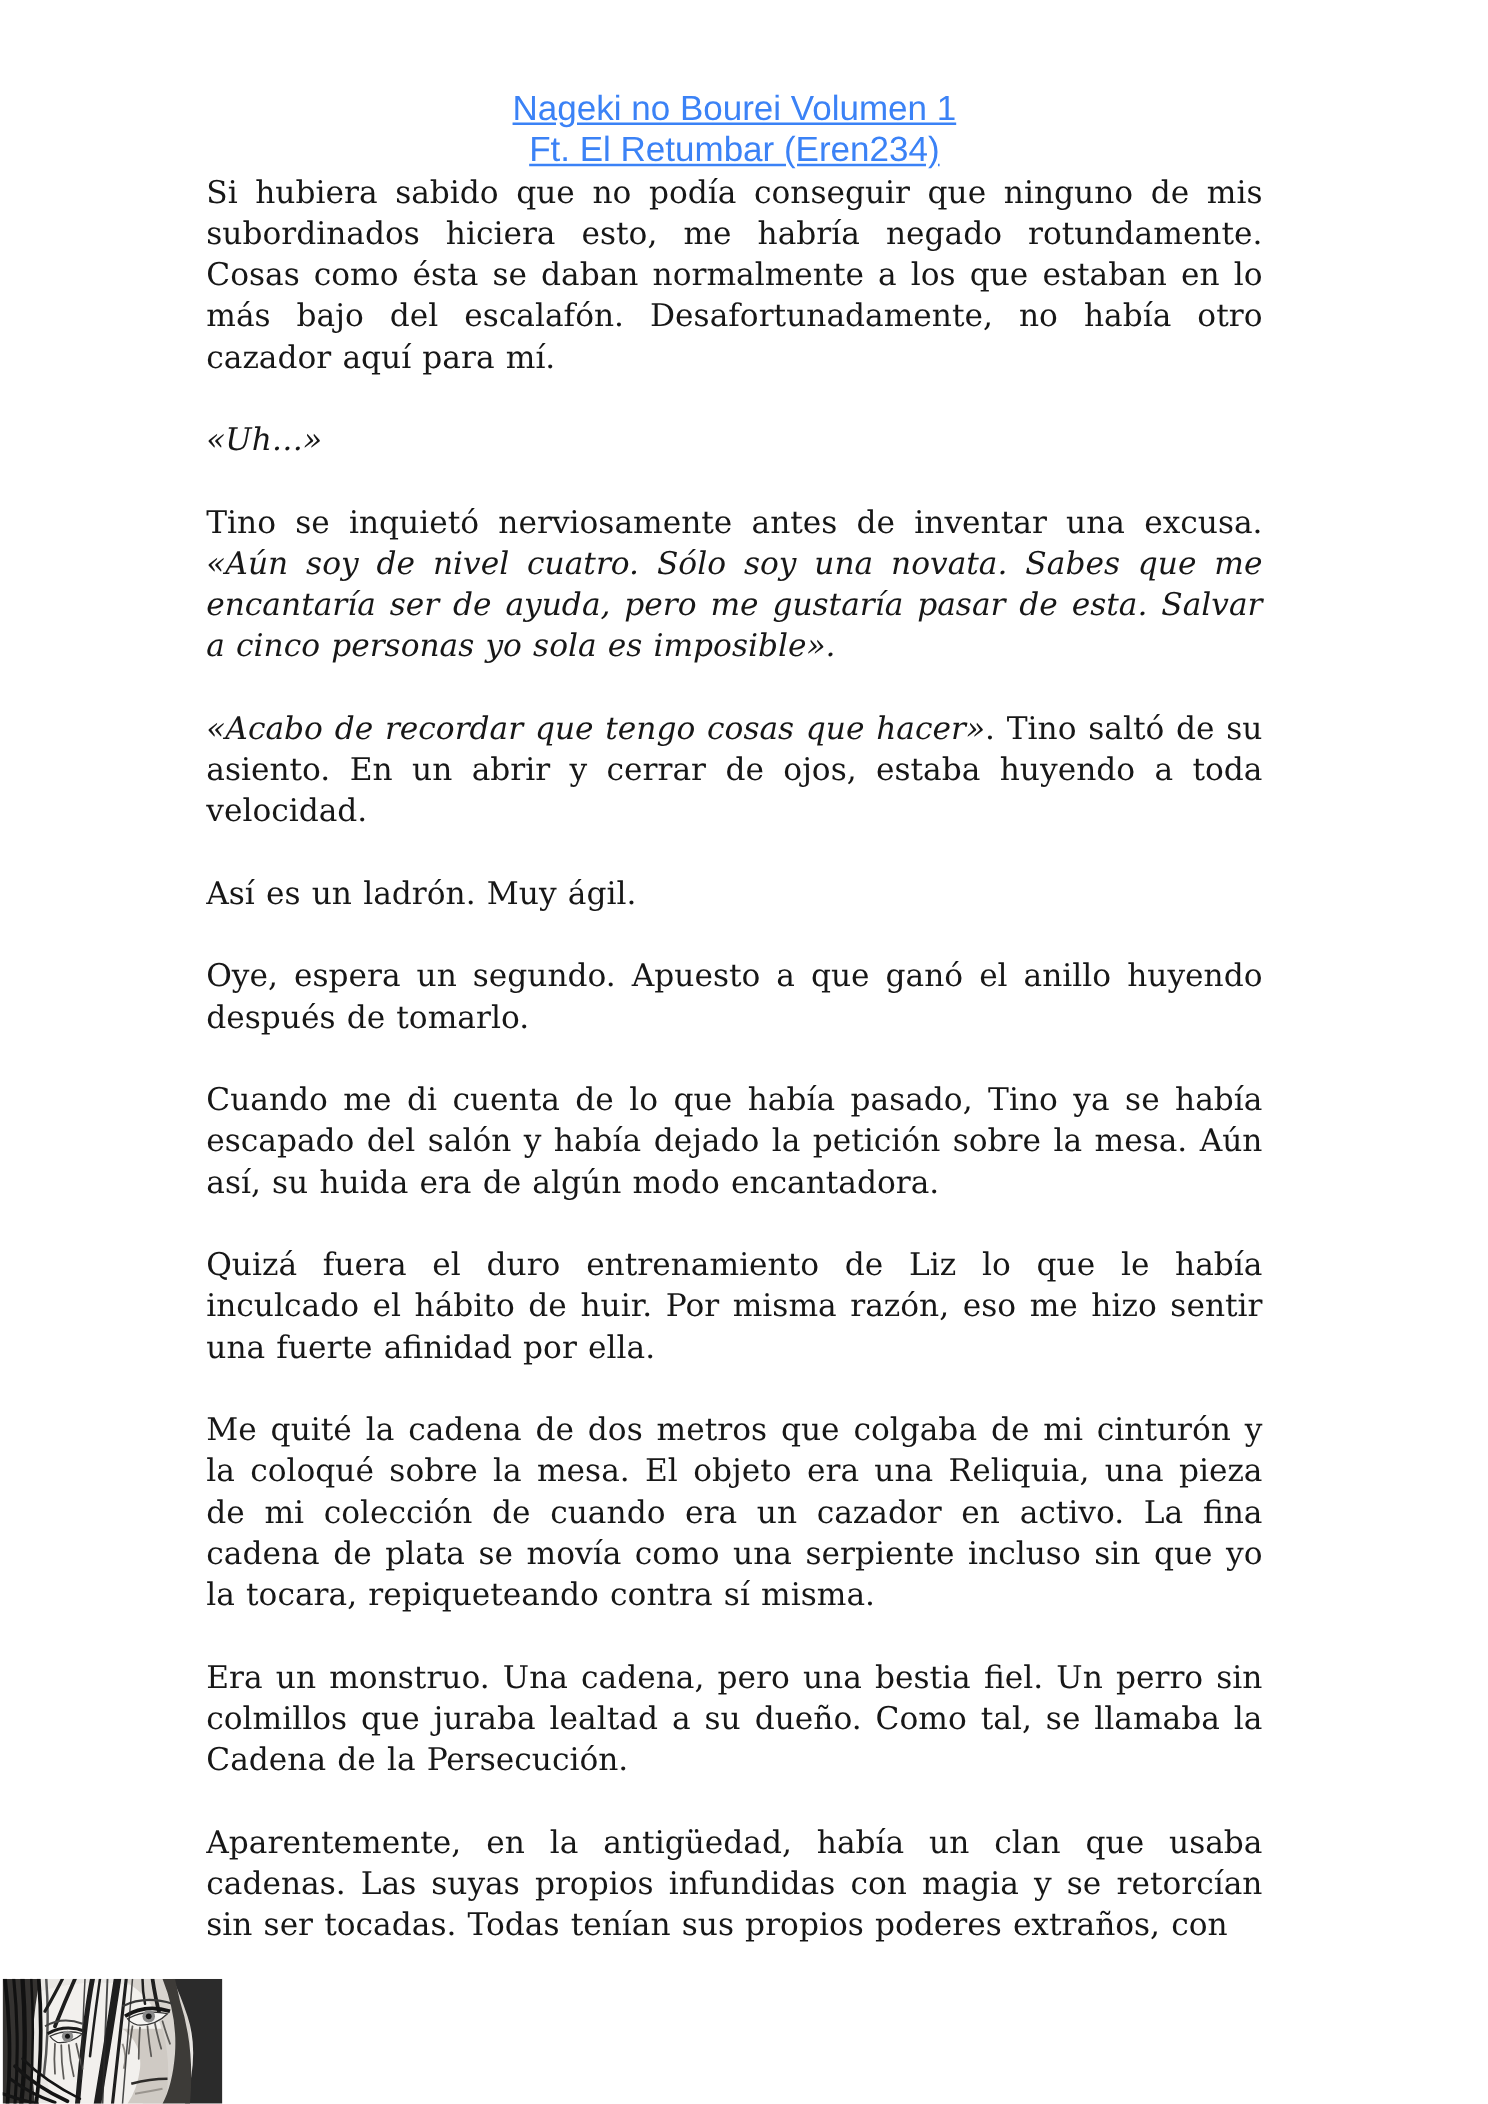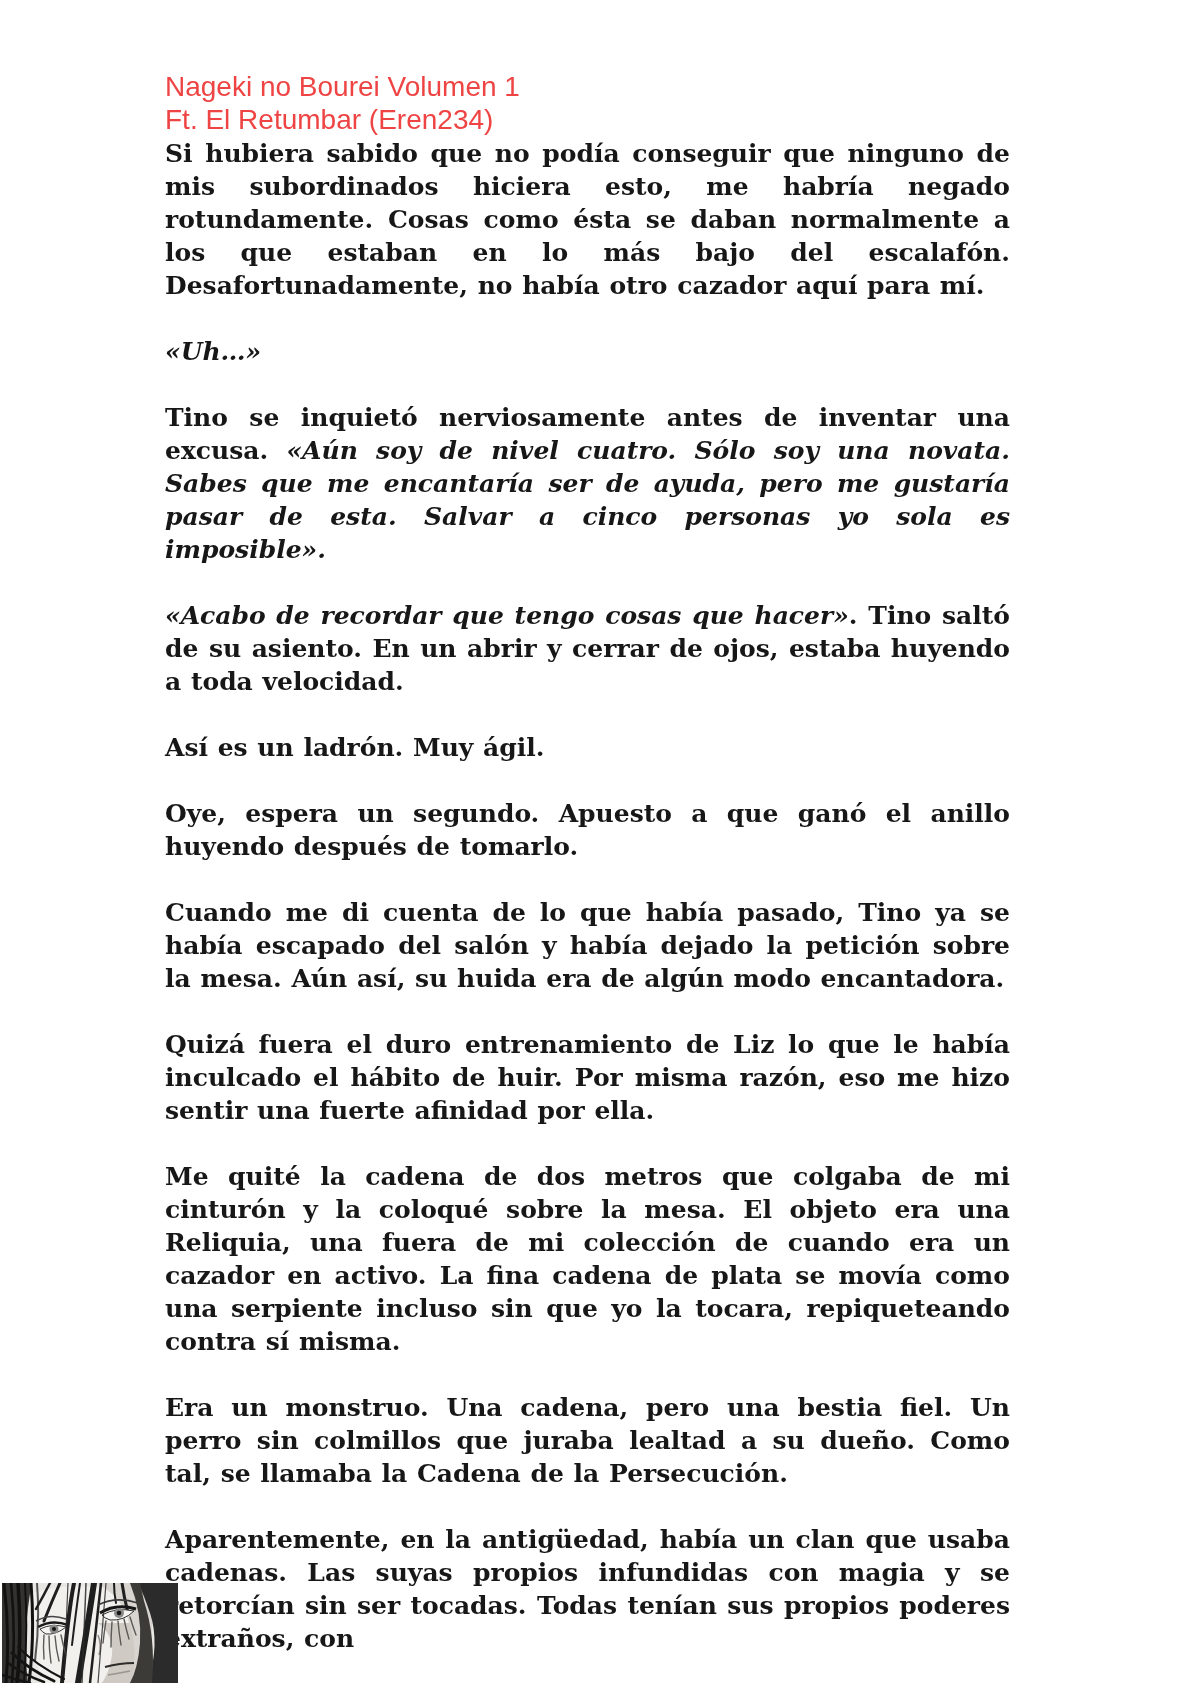--- a/index.html
+++ b/index.html
@@ -10,35 +10,37 @@
     overflow: hidden;
     font-family: "DejaVu Serif", "Liberation Serif", serif;
   }
   .page {
     position: absolute; inset: 0;
     background: #ffffff;
   }
   .doc-header {
     position: absolute;
     top: 70px; left: 165px; width: 845px;
+    text-align: center;
     font-family: "Liberation Sans", sans-serif;
     font-size: 28px;
     line-height: 33px;
-    color: #ef4444;
+    color: #3b82f6;
+    text-decoration: underline;
   }
   .doc-body {
     position: absolute;
     top: 137px; left: 165px; width: 845px;
     font-size: 25px;
     line-height: 33px;
     text-align: justify;
     color: #171717;
     word-spacing: 1px;
   }
-  .doc-body p { margin: 0 0 33px 0; font-weight: bold; }
+  .doc-body p { margin: 0 0 33px 0; }
   .doc-body .it { font-style: italic; }
   .corner-figure {
     position: absolute;
     left: 2px; top: 1583px;
     width: 176px; height: 100px;
     margin: 0; padding: 0;
     overflow: hidden;
   }
   .corner-figure svg { display: block; }
 </style>
@@ -54,21 +56,21 @@
 
   <main class="doc-body">
       <p><span>Si hubiera sabido que no podía conseguir que ninguno de mis subordinados hiciera esto, me habría negado rotundamente. Cosas como ésta se daban normalmente a los que estaban en lo más bajo del escalafón. Desafortunadamente, no había otro cazador aquí para mí.</span></p>
       <p><span class="it">«Uh…»</span></p>
       <p><span>Tino se inquietó nerviosamente antes de inventar una excusa. </span><span class="it">«Aún soy de nivel cuatro. Sólo soy una novata. Sabes que me encantaría ser de ayuda, pero me gustaría pasar de esta. Salvar a cinco personas yo sola es imposible».</span></p>
       <p><span class="it">«Acabo de recordar que tengo cosas que hacer»</span><span>. Tino saltó de su asiento. En un abrir y cerrar de ojos, estaba huyendo a toda velocidad.</span></p>
       <p><span>Así es un ladrón. Muy ágil.</span></p>
       <p><span>Oye, espera un segundo. Apuesto a que ganó el anillo huyendo después de tomarlo.</span></p>
       <p><span>Cuando me di cuenta de lo que había pasado, Tino ya se había escapado del salón y había dejado la petición sobre la mesa. Aún así, su huida era de algún modo encantadora.</span></p>
       <p><span>Quizá fuera el duro entrenamiento de Liz lo que le había inculcado el hábito de huir. Por misma razón, eso me hizo sentir una fuerte afinidad por ella.</span></p>
-      <p><span>Me quité la cadena de dos metros que colgaba de mi cinturón y la coloqué sobre la mesa. El objeto era una Reliquia, una fuera de mi colección de cuando era un cazador en activo. La fina cadena de plata se movía como una serpiente incluso sin que yo la tocara, repiqueteando contra sí misma.</span></p>
+      <p><span>Me quité la cadena de dos metros que colgaba de mi cinturón y la coloqué sobre la mesa. El objeto era una Reliquia, una pieza de mi colección de cuando era un cazador en activo. La fina cadena de plata se movía como una serpiente incluso sin que yo la tocara, repiqueteando contra sí misma.</span></p>
       <p><span>Era un monstruo. Una cadena, pero una bestia fiel. Un perro sin colmillos que juraba lealtad a su dueño. Como tal, se llamaba la Cadena de la Persecución.</span></p>
       <p><span>Aparentemente, en la antigüedad, había un clan que usaba cadenas. Las suyas propios infundidas con magia y se retorcían sin ser tocadas. Todas tenían sus propios poderes extraños, con</span></p>
     </main>
 
   <figure class="corner-figure">
     <svg width="176" height="100" viewBox="0 0 176 100" xmlns="http://www.w3.org/2000/svg">
 
       <rect x="0" y="0" width="176" height="100" fill="#e9e7e4"></rect>
 
       <path d="M30 10 Q80 -5 130 12 L140 100 L40 100 Q28 55 30 10 Z" fill="#f2f0ed"></path>

